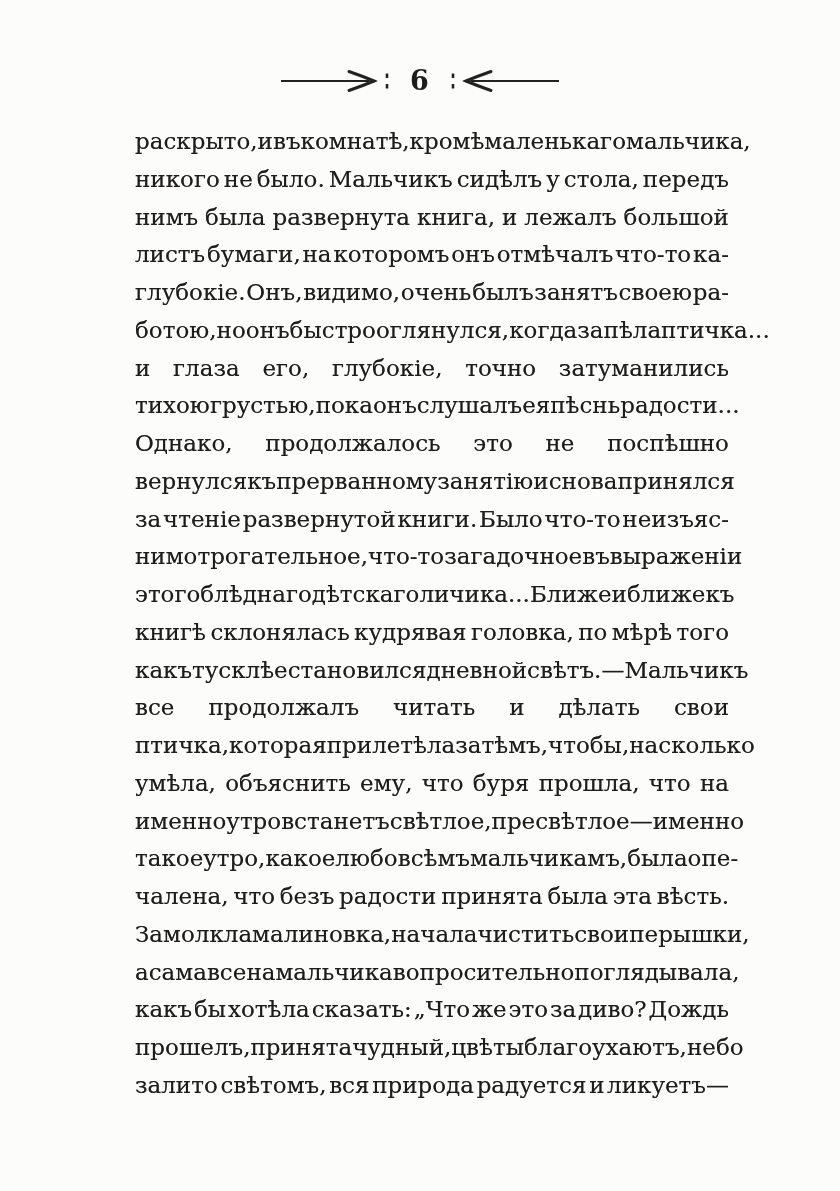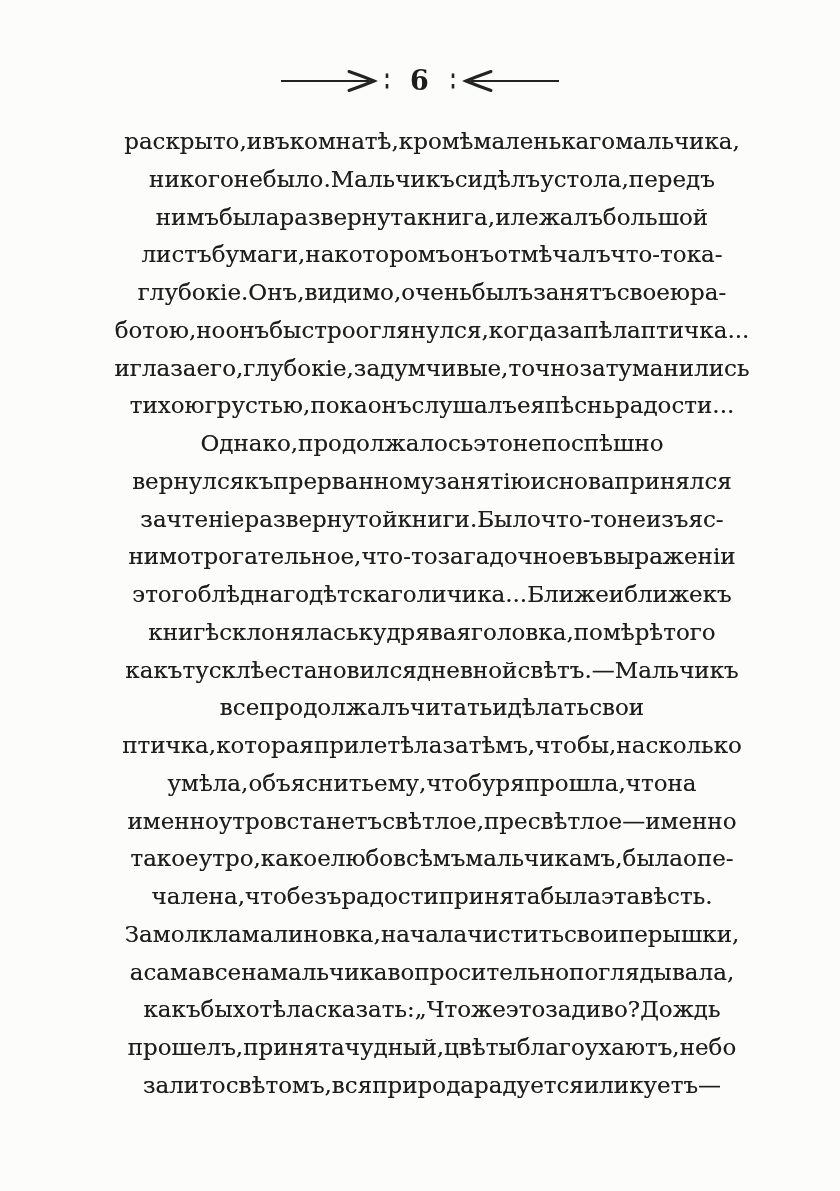--- a/index.html
+++ b/index.html
@@ -34,21 +34,21 @@
     letter-spacing: 1px;
   }
   .text-block {
     position: absolute;
     top: 123px;
     left: 112px;
     width: 617px;
   }
   .line {
     display: flex;
-    justify-content: center;
+    justify-content: space-between;
     align-items: baseline;
     height: 37.75px;
     white-space: nowrap;
     margin-left: 23px;
   }
   .line span {
     font-size: 23px;
     line-height: 37.75px;
     text-shadow: 0 0 0.4px rgba(20,18,14,0.55);
   }
@@ -135,21 +135,20 @@
         <span>оглянулся,</span>
         <span>когда</span>
         <span>запѣла</span>
         <span>птичка...</span>
       </div>
       <div class="line">
         <span>и</span>
         <span>глаза</span>
         <span>его,</span>
         <span>глубокіе,</span>
-        <span>задумчивые,</span>
         <span>точно</span>
         <span>затуманились</span>
       </div>
       <div class="line">
         <span>тихою</span>
         <span>грустью,</span>
         <span>пока</span>
         <span>онъ</span>
         <span>слушалъ</span>
         <span>ея</span>

